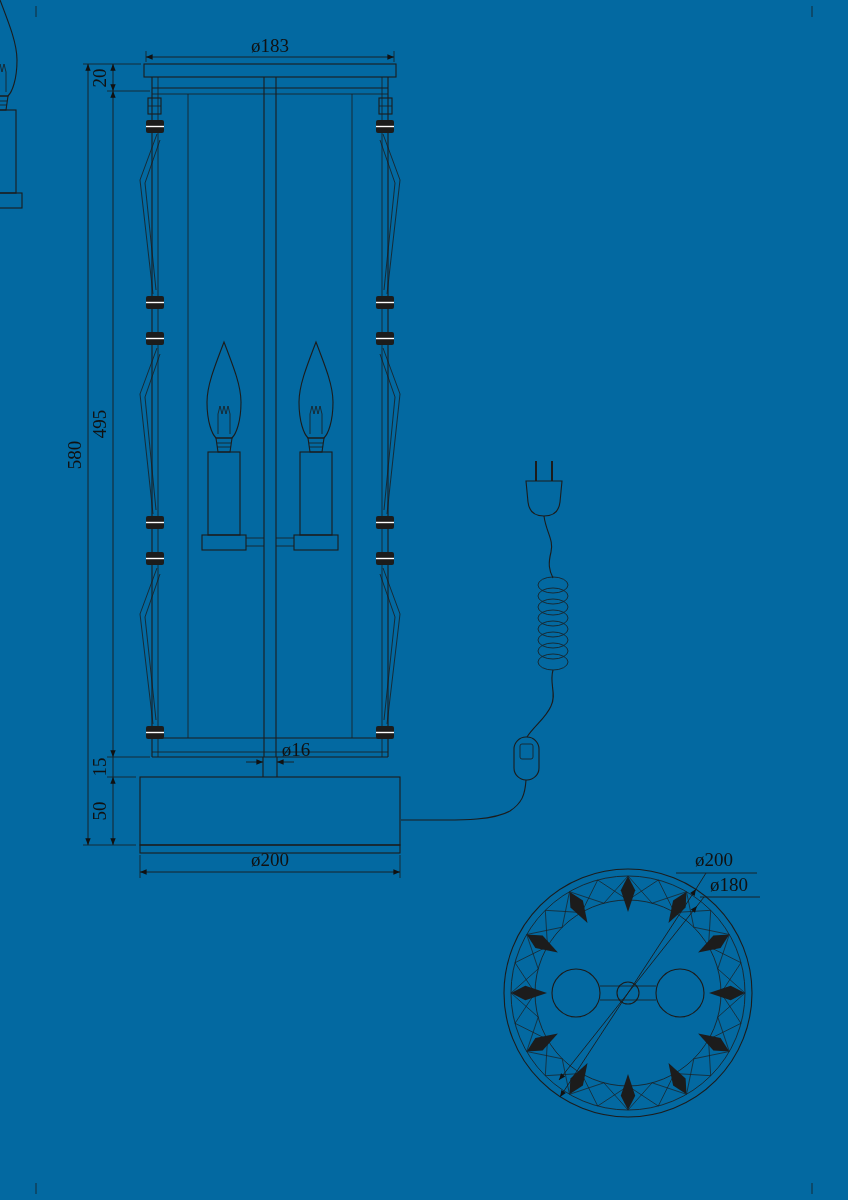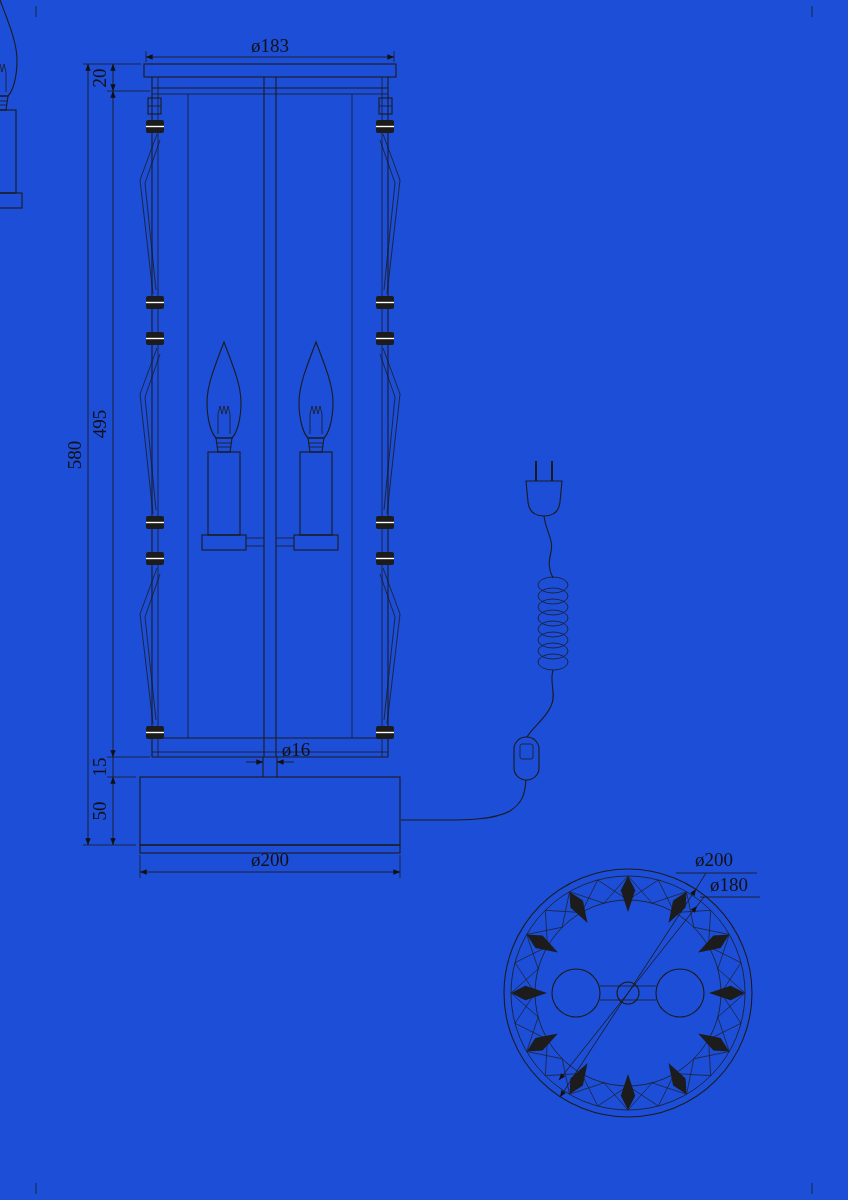--- a/index.html
+++ b/index.html
@@ -1,16 +1,16 @@
 <!DOCTYPE html>
 <html><head>
 <meta charset="utf-8">
 <style>
   html,body{margin:0;padding:0;background:#ffffff;}
-  .page{position:relative;width:848px;height:1200px;background:#1d4ed8;overflow:hidden;
+  .page{position:relative;width:848px;height:1200px;background:#0369a1;overflow:hidden;
         font-family:"Liberation Serif", serif;}
   svg{position:absolute;left:0;top:0;}
   .ln{stroke:#1c1c1c;stroke-width:1.1;fill:none;}
   .thin{stroke:#1c1c1c;stroke-width:0.8;fill:none;}
   .dim{stroke:#1c1c1c;stroke-width:0.9;fill:none;}
   .ext{stroke:#1c1c1c;stroke-width:0.8;fill:none;}
   text.dimtxt{font-family:"Liberation Serif", serif;font-size:19px;fill:#111;}
 </style>
 </head>
 <body>

